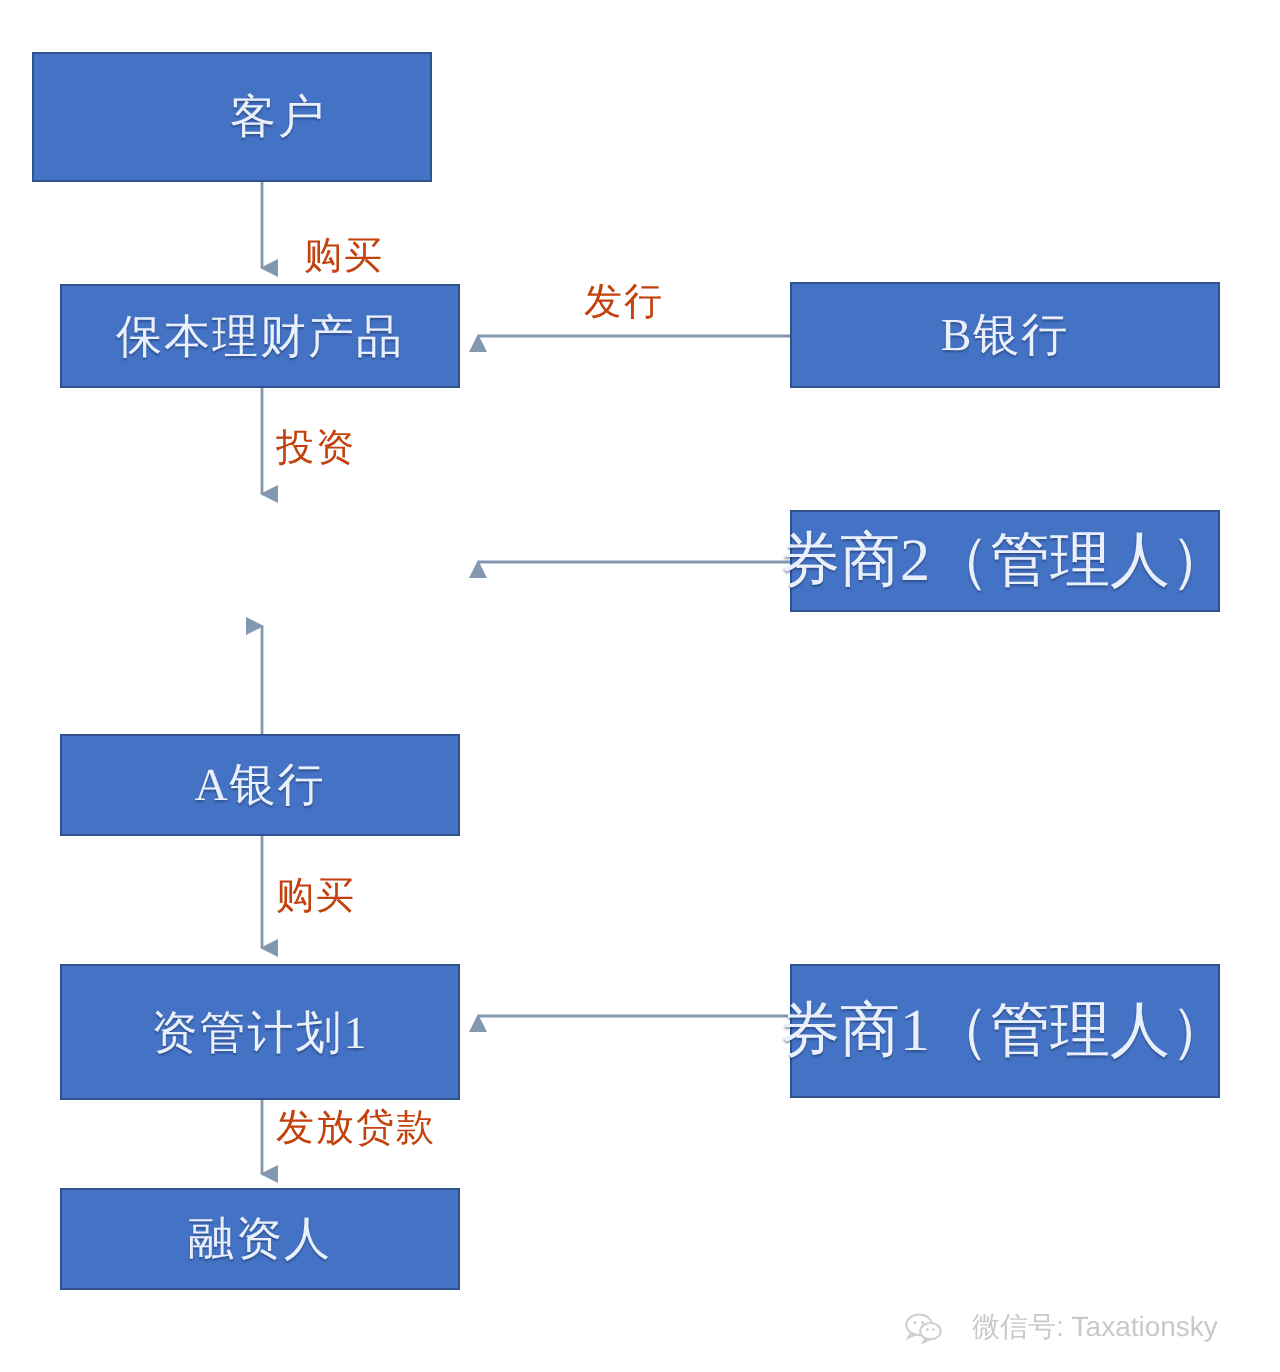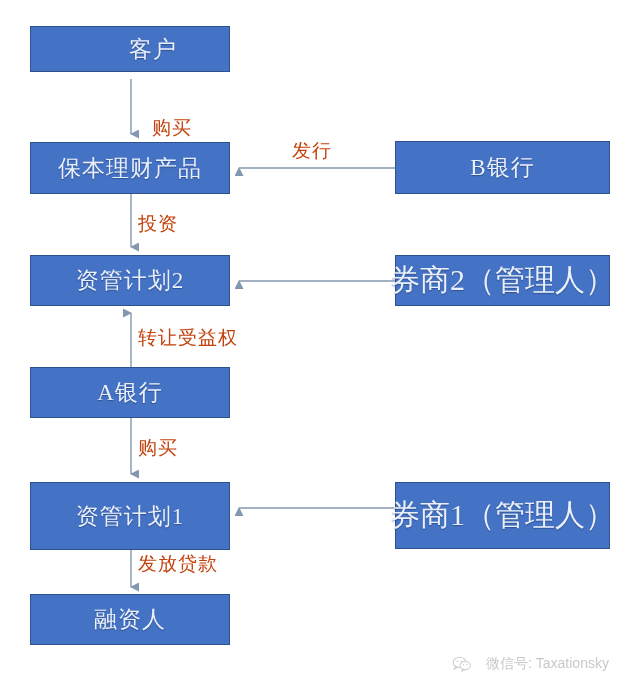--- a/index.html
+++ b/index.html
@@ -116,45 +116,43 @@
       <g>
         <line x1="395" y1="508" x2="239" y2="508" stroke="#8497B0" stroke-width="1.4" marker-end="url(#arrow-left)"></line>
       </g>
 
       <g>
         <line x1="131" y1="533" x2="131" y2="587" stroke="#8497B0" stroke-width="1.4" marker-end="url(#arrow-down)"></line>
       </g>
     </svg>
   </div>
 
-  <div class="node" style="left:30px; top:26px; width:200px; height:46px;padding-left:46px;">客户</div>
+  <div class="node" style="left:16px; top:26px; width:200px; height:65px;padding-left:46px;">客户</div>
 
   <div class="node" style="left:30px; top:142px; width:200px; height:52px;">保本理财产品</div>
 
   <div class="node" style="left:395px; top:141px; width:215px; height:53px;">B银行</div>
 
-  <div class="node" style="left:30px; top:255px; width:200px; height:51px;">资管计划2</div>
 
   <div class="node tight" style="left:395px; top:255px; width:215px; height:51px;">券商2（管理人）</div>
 
   <div class="node" style="left:30px; top:367px; width:200px; height:51px;">A银行</div>
 
   <div class="node" style="left:30px; top:482px; width:200px; height:68px;">资管计划1</div>
 
   <div class="node tight" style="left:395px; top:482px; width:215px; height:67px;">券商1（管理人）</div>
 
   <div class="node" style="left:30px; top:594px; width:200px; height:51px;">融资人</div>
 
   <div class="edge-label" style="left:152px; top:115px;">购买</div>
 
   <div class="edge-label" style="left:292px; top:138px;">发行</div>
 
   <div class="edge-label" style="left:138px; top:211px;">投资</div>
 
-  <div class="edge-label" style="left:138px; top:325px;">转让受益权</div>
 
   <div class="edge-label" style="left:138px; top:435px;">购买</div>
 
   <div class="edge-label" style="left:138px; top:551px;">发放贷款</div>
 
   <div class="watermark" style="left:452px; top:655px;">
     <span class="wm-icon">
       <svg viewBox="0 0 24 20" width="20" height="16">
         <ellipse cx="9" cy="8" rx="8" ry="6.4" fill="none" stroke="#cfcfcf" stroke-width="1.3"></ellipse>
         <path d="M4 13 L2.2 16.2 L6 14.3 Z" fill="none" stroke="#cfcfcf" stroke-width="1.3"></path>

